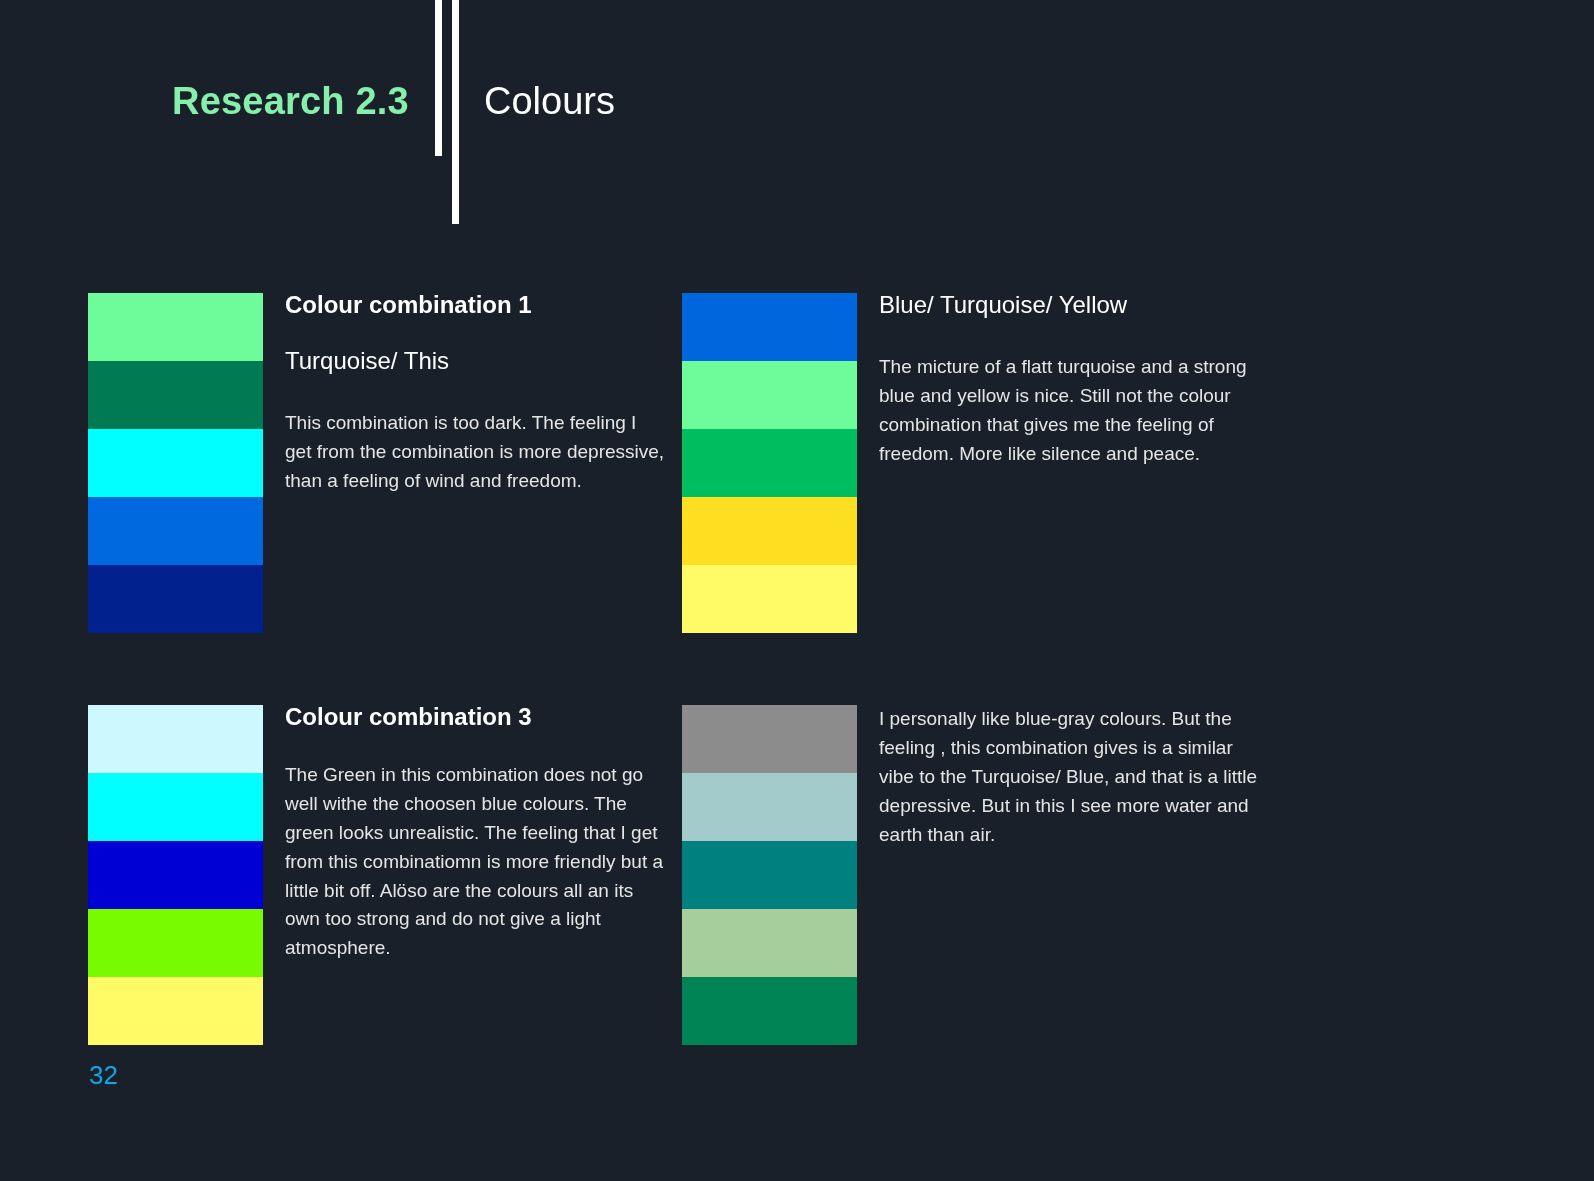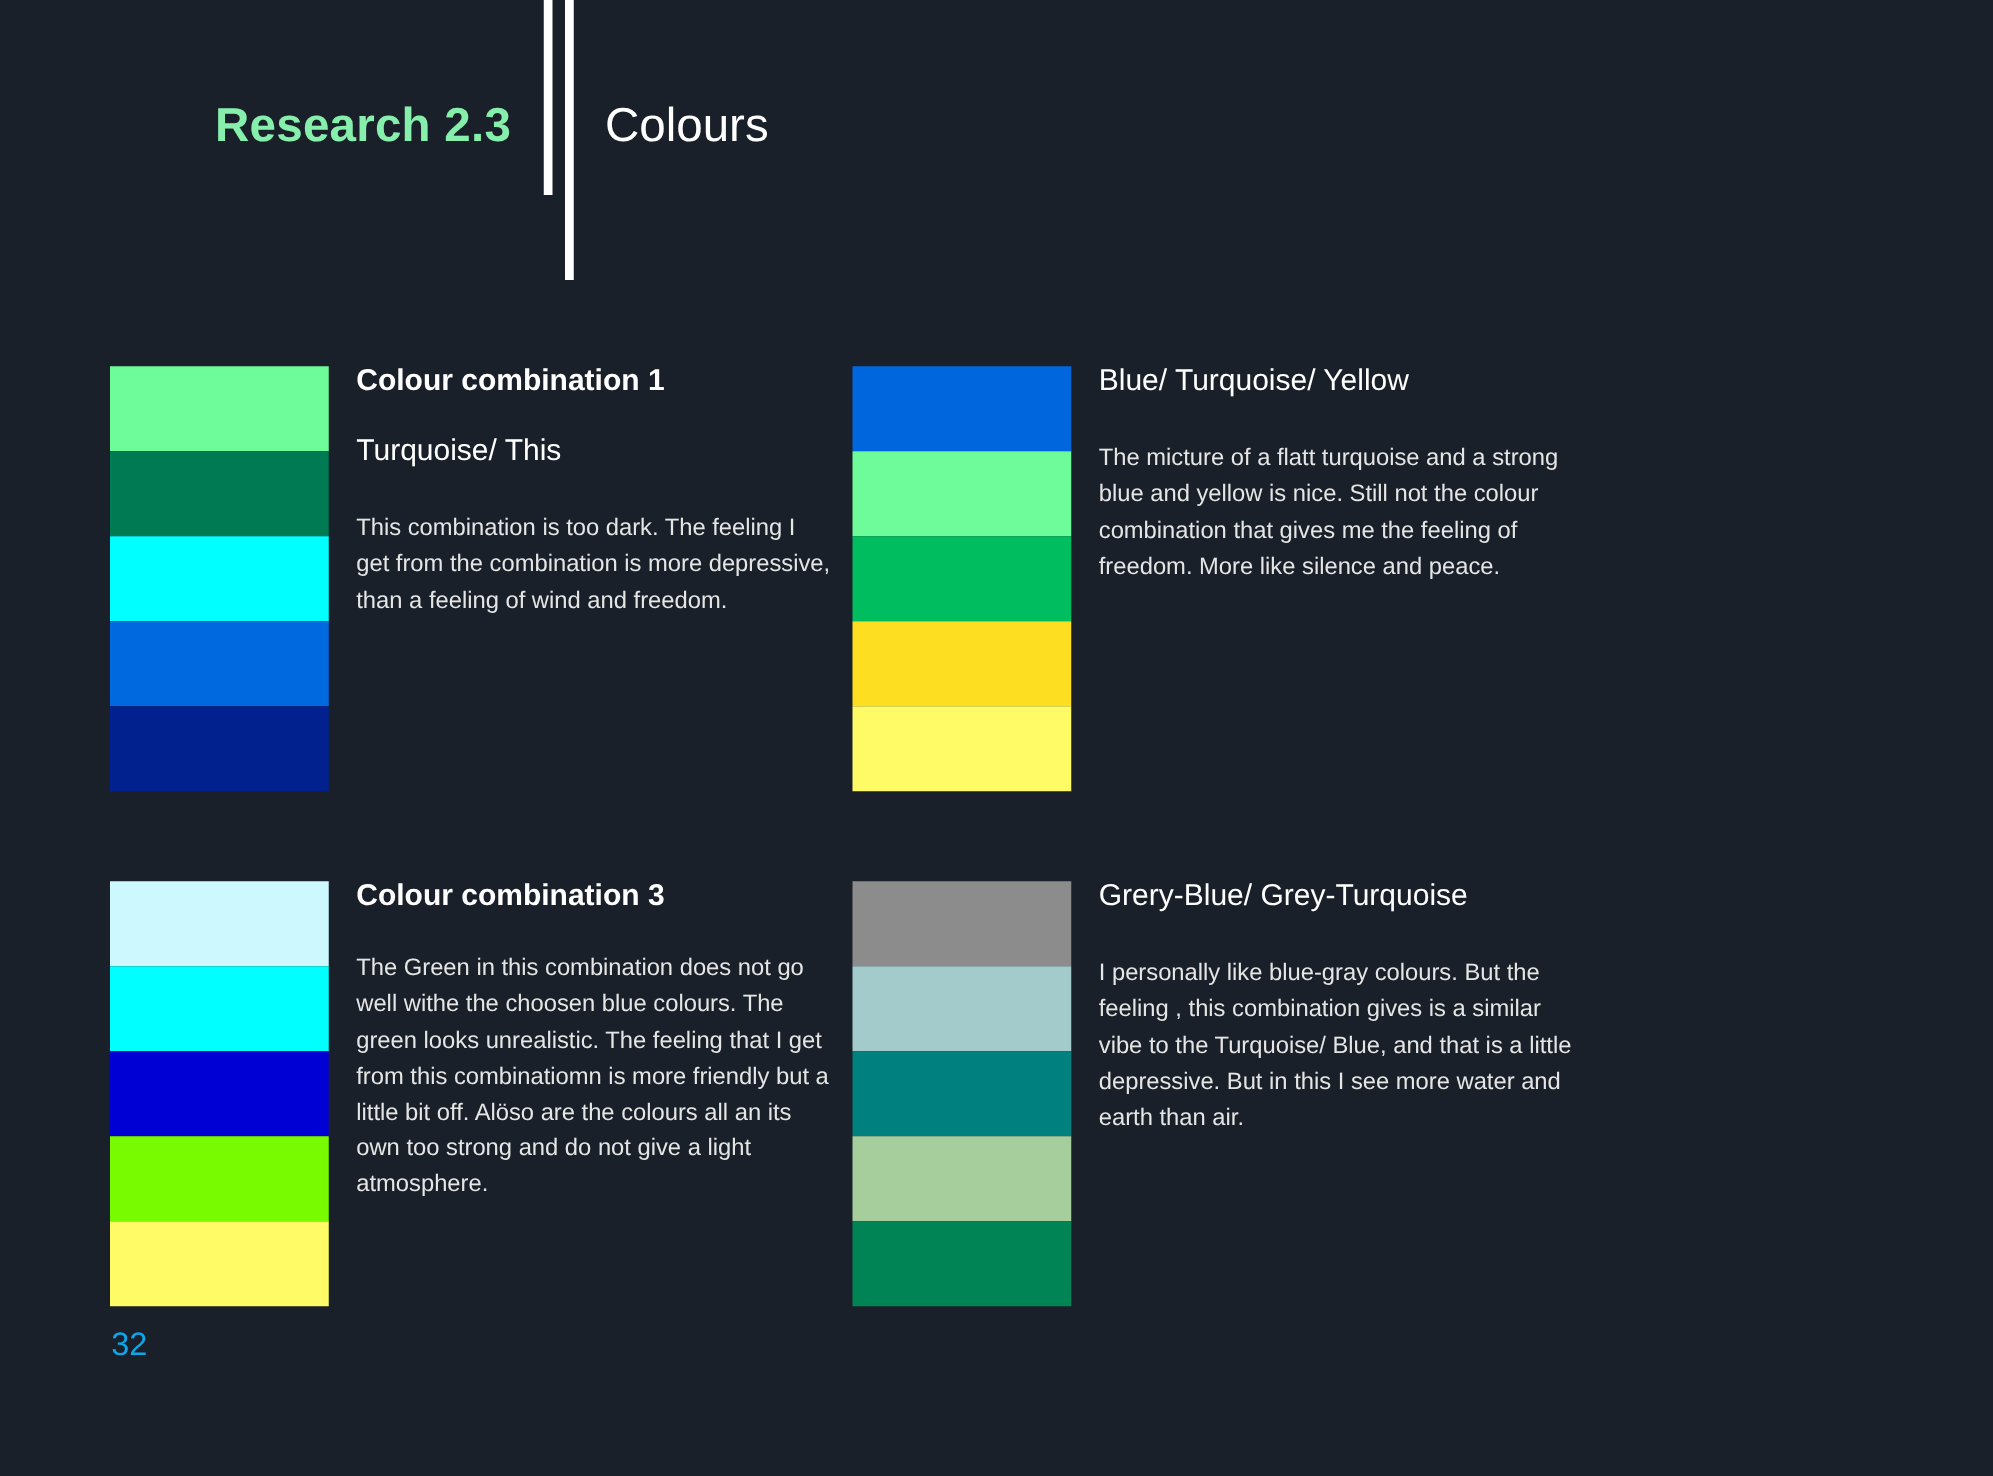--- a/index.html
+++ b/index.html
@@ -180,18 +180,17 @@
 
 <div class="combo combo-r2 combo-c2">
   <div class="swatch-stack">
     <div class="swatch-band" style="background-color: rgb(140, 140, 140);"></div>
     <div class="swatch-band" style="background-color: rgb(164, 203, 204);"></div>
     <div class="swatch-band" style="background-color: rgb(1, 128, 128);"></div>
     <div class="swatch-band" style="background-color: rgb(166, 206, 157);"></div>
     <div class="swatch-band" style="background-color: rgb(0, 132, 86);"></div>
   </div>
   <div class="combo-text">
-    <p class="combo-subheading">Grery-Blue/ Grey-Turquoise</p>
     <p class="combo-body">I personally like blue-gray colours. But the feeling , this combination gives is a similar vibe to the Turquoise/ Blue, and that is a little depressive. But in this I see more water and earth than air.</p>
   </div>
 </div>
 
 <div id="page-number">32</div>
 
 </body></html>

